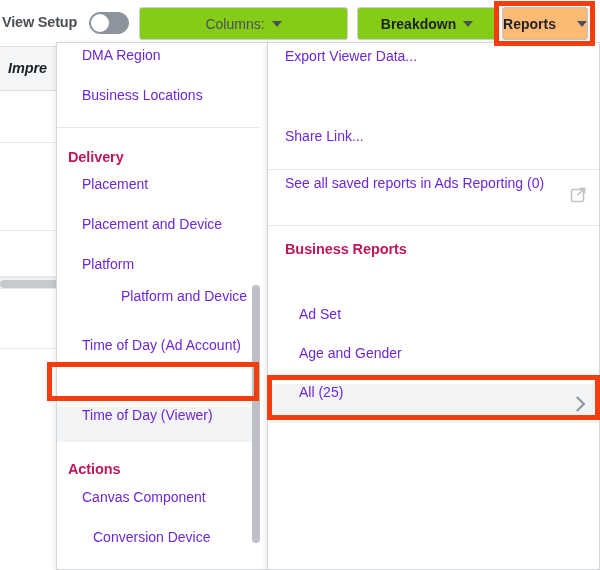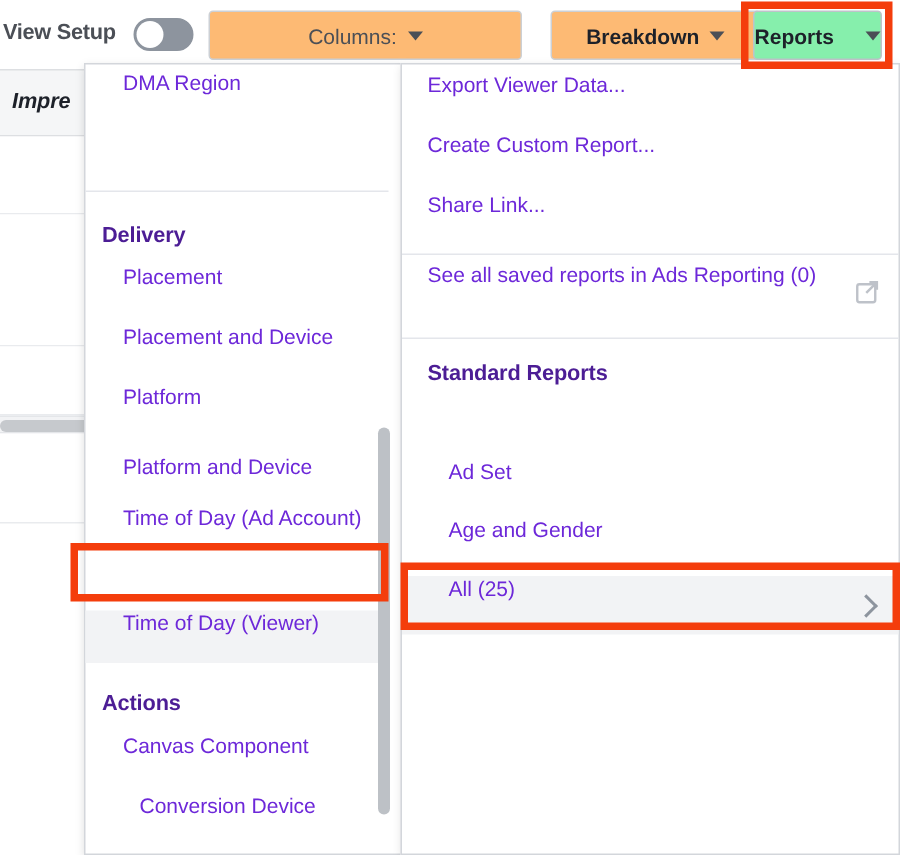--- a/index.html
+++ b/index.html
@@ -44,27 +44,27 @@
   .toggle {
     position: absolute; left: 89px; top: 12px; width: 40px; height: 22px;
     background: #8d949e; border-radius: 11px; border: 1px solid #8d949e;
   }
   .toggle-knob {
     position: absolute; left: 1px; top: 1px; width: 18px; height: 18px;
     background: #ffffff; border-radius: 50%;
   }
   .tb-btn {
     position: absolute; top: 7px; height: 33px;
-    background: #fdba74; border: 1px solid #ccd0d5; border-radius: 3px;
+    background: #84cc16; border: 1px solid #ccd0d5; border-radius: 3px;
     display: flex; align-items: center; justify-content: center; gap: 7px;
     font-size: 14px; color: #4b4f56; white-space: nowrap; padding: 0 11px;
   }
-  .tb-btn.active { background: #86efac; border-color: #bec3c9; gap: 21px; }
+  .tb-btn.active { background: #fdba74; border-color: #bec3c9; gap: 21px; }
   #btn-columns { left: 139px; width: 209px; }
-  #btn-breakdown { left: 367px; width: 140px; }
+  #btn-breakdown { left: 357px; width: 140px; }
   #btn-reports { left: 502px; width: 86px; }
   .btn-lbl-light { font-weight: normal; color: #4b4f56; }
   .btn-lbl-bold { font-weight: bold; color: #1d2129; }
   .caret {
     width: 0; height: 0; border-left: 5px solid transparent; border-right: 5px solid transparent;
     border-top: 6px solid #4b4f56; flex: 0 0 auto;
   }
 
   
   .menu {
@@ -81,21 +81,21 @@
     position: absolute; right: 4px; width: 8px; border-radius: 4px; background: #bdc1c6;
   }
 
   .menu-item {
     position: absolute; left: 0; display: flex; align-items: flex-start;
     font-size: 14px; color: #6d28d9; white-space: nowrap;
   }
   .menu-item.hovered { background: #f2f3f5; }
   .menu-section {
     position: absolute; left: 0; font-size: 14.5px; font-weight: bold;
-    color: #4c1d95; letter-spacing: -0.1px; display: flex; align-items: center;
+    color: #be185d; letter-spacing: -0.1px; display: flex; align-items: center;
   }
   .divider { position: absolute; left: 0; height: 1px; background: #e4e6eb; }
 
   
   #menu-breakdown .menu-item,
   #menu-breakdown .menu-section { width: 202px; padding-left: 25px; }
   #menu-breakdown .menu-section { padding-left: 11px; }
   #menu-breakdown .divider { width: 202px; }
 
   
@@ -158,37 +158,40 @@
       <span class="btn-lbl-bold">Reports</span>
       <span class="caret"></span>
     </div>
   </div>
 
   <div class="menu" id="menu-breakdown">
 
     <div class="menu-item" style="top:4px;height:40px;">
       <span>DMA Region</span>
     </div>
+    <div class="menu-item" style="top:44px;height:40px;">
+      <span>Business Locations</span>
+    </div>
 
     <div class="divider" style="top:84px;"></div>
 
     <div class="menu-section" style="top:94px;height:40px;">
       <span>Delivery</span>
     </div>
 
     <div class="menu-item" style="top:133px;height:40px;">
       <span>Placement</span>
     </div>
     <div class="menu-item" style="top:173px;height:40px;">
       <span>Placement and Device</span>
     </div>
     <div class="menu-item" style="top:213px;height:40px;">
       <span>Platform</span>
     </div>
-    <div class="menu-item" style="top:260px;height:40px;">
+    <div class="menu-item" style="top:245px;height:40px;margin-left:39px;">
       <span>Platform and Device</span>
     </div>
     <div class="menu-item item-tall" style="top:293px;height:44px;">
       <span>Time of Day (Ad Account)</span>
     </div>
     <div class="menu-item hovered" style="top:364px;height:35px;">
       <span>Time of Day (Viewer)</span>
     </div>
 
     <div class="menu-section" style="top:406px;height:40px;">
@@ -207,23 +210,20 @@
 
     <div class="menu-scroll-track">
       <div class="menu-scroll-thumb" style="top:238px;height:258px;"></div>
     </div>
   </div>
 
   <div class="menu" id="menu-reports">
 
     <div class="menu-item" style="top:5px;height:40px;">
       <span>Export Viewer Data...</span>
-    </div>
-    <div class="menu-item" style="top:45px;height:40px;">
-      <span>Create Custom Report...</span>
     </div>
     <div class="menu-item" style="top:85px;height:40px;">
       <span>Share Link...</span>
     </div>
 
     <div class="divider" style="top:126px;"></div>
 
     <div class="menu-item" style="top:132px;height:42px;">
       <span>See all saved reports in Ads Reporting (0)</span>
       <span class="ext-link-icon">
@@ -231,21 +231,21 @@
           <rect x="1.5" y="3.5" width="12" height="12" rx="1.5" fill="none" stroke="#bec2c9" stroke-width="1.6"></rect>
           <path d="M7.5 9.2 L14 2.7" fill="none" stroke="#bec2c9" stroke-width="1.6"></path>
           <path d="M9.6 2.2 H14.6 V7.2" fill="none" stroke="#bec2c9" stroke-width="1.6"></path>
         </svg>
       </span>
     </div>
 
     <div class="divider" style="top:182px;"></div>
 
     <div class="menu-section" style="top:186px;height:40px;">
-      <span>Standard Reports</span>
+      <span>Business Reports</span>
     </div>
 
     <div class="menu-item indented" style="top:263px;height:39px;">
       <span>Ad Set</span>
     </div>
     <div class="menu-item indented" style="top:302px;height:39px;">
       <span>Age and Gender</span>
     </div>
     <div class="menu-item indented hovered" style="top:341px;height:39px;">
       <span>All (25)</span>

